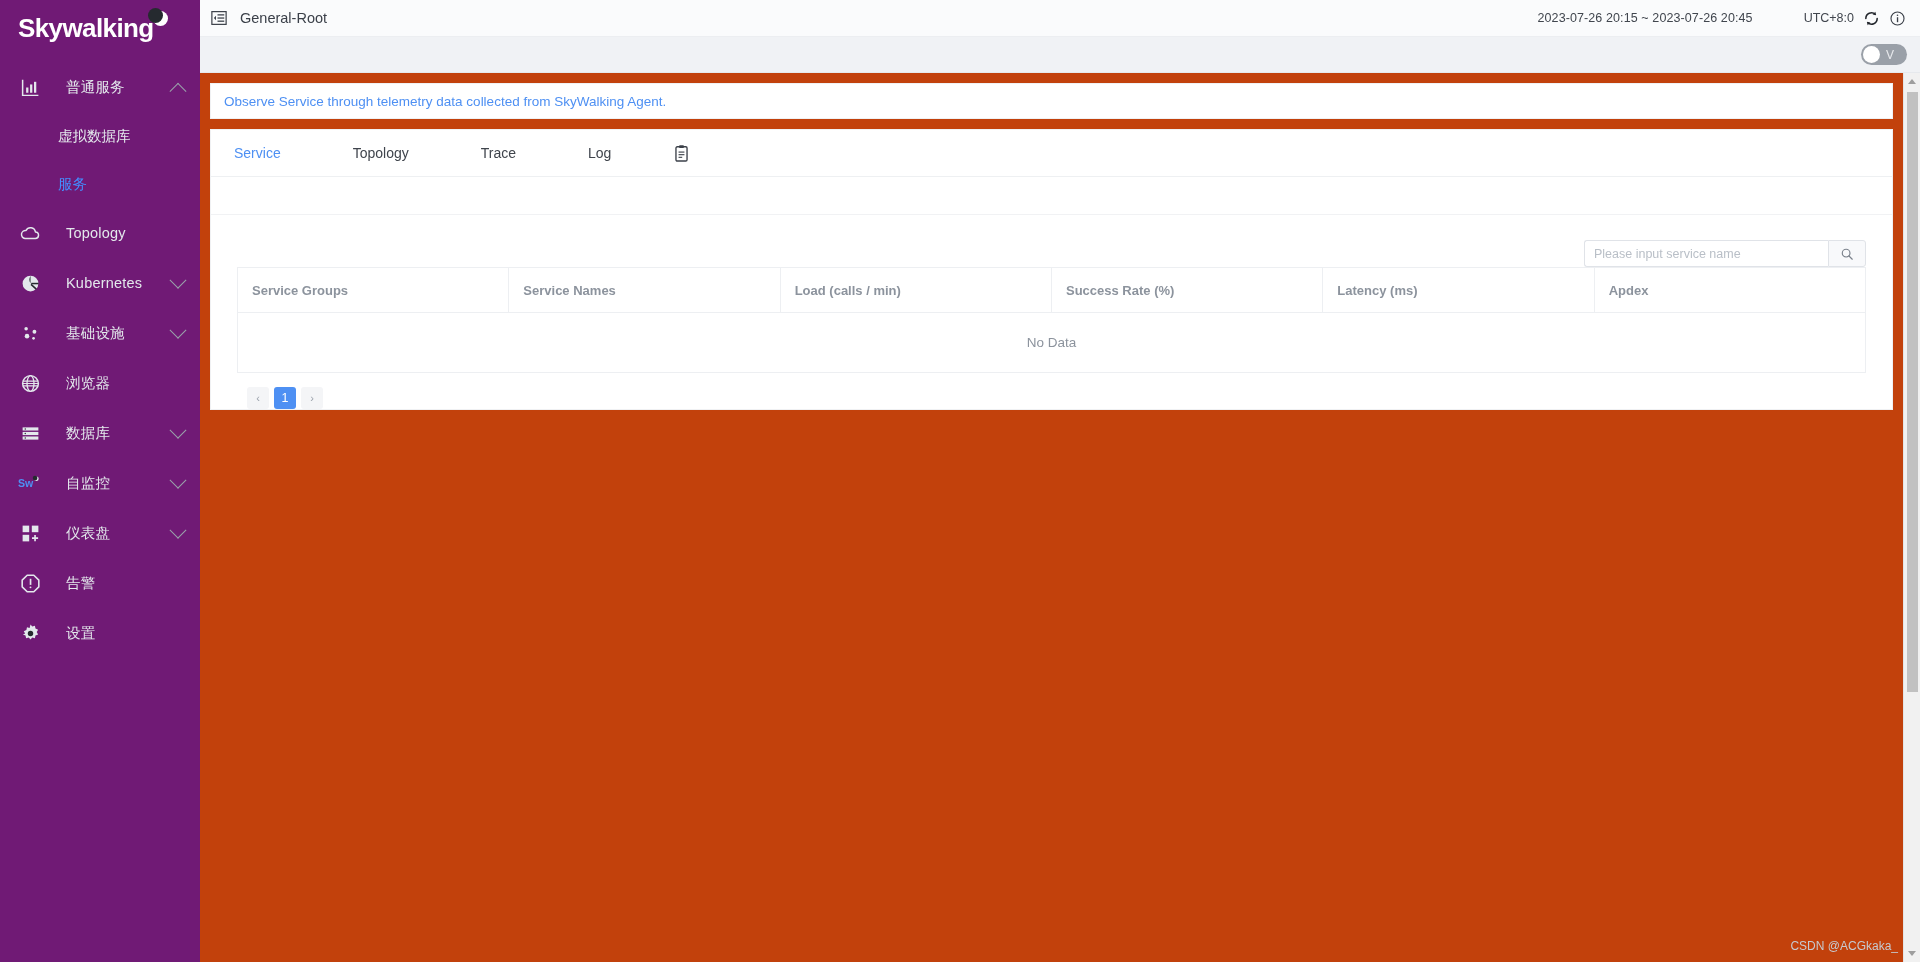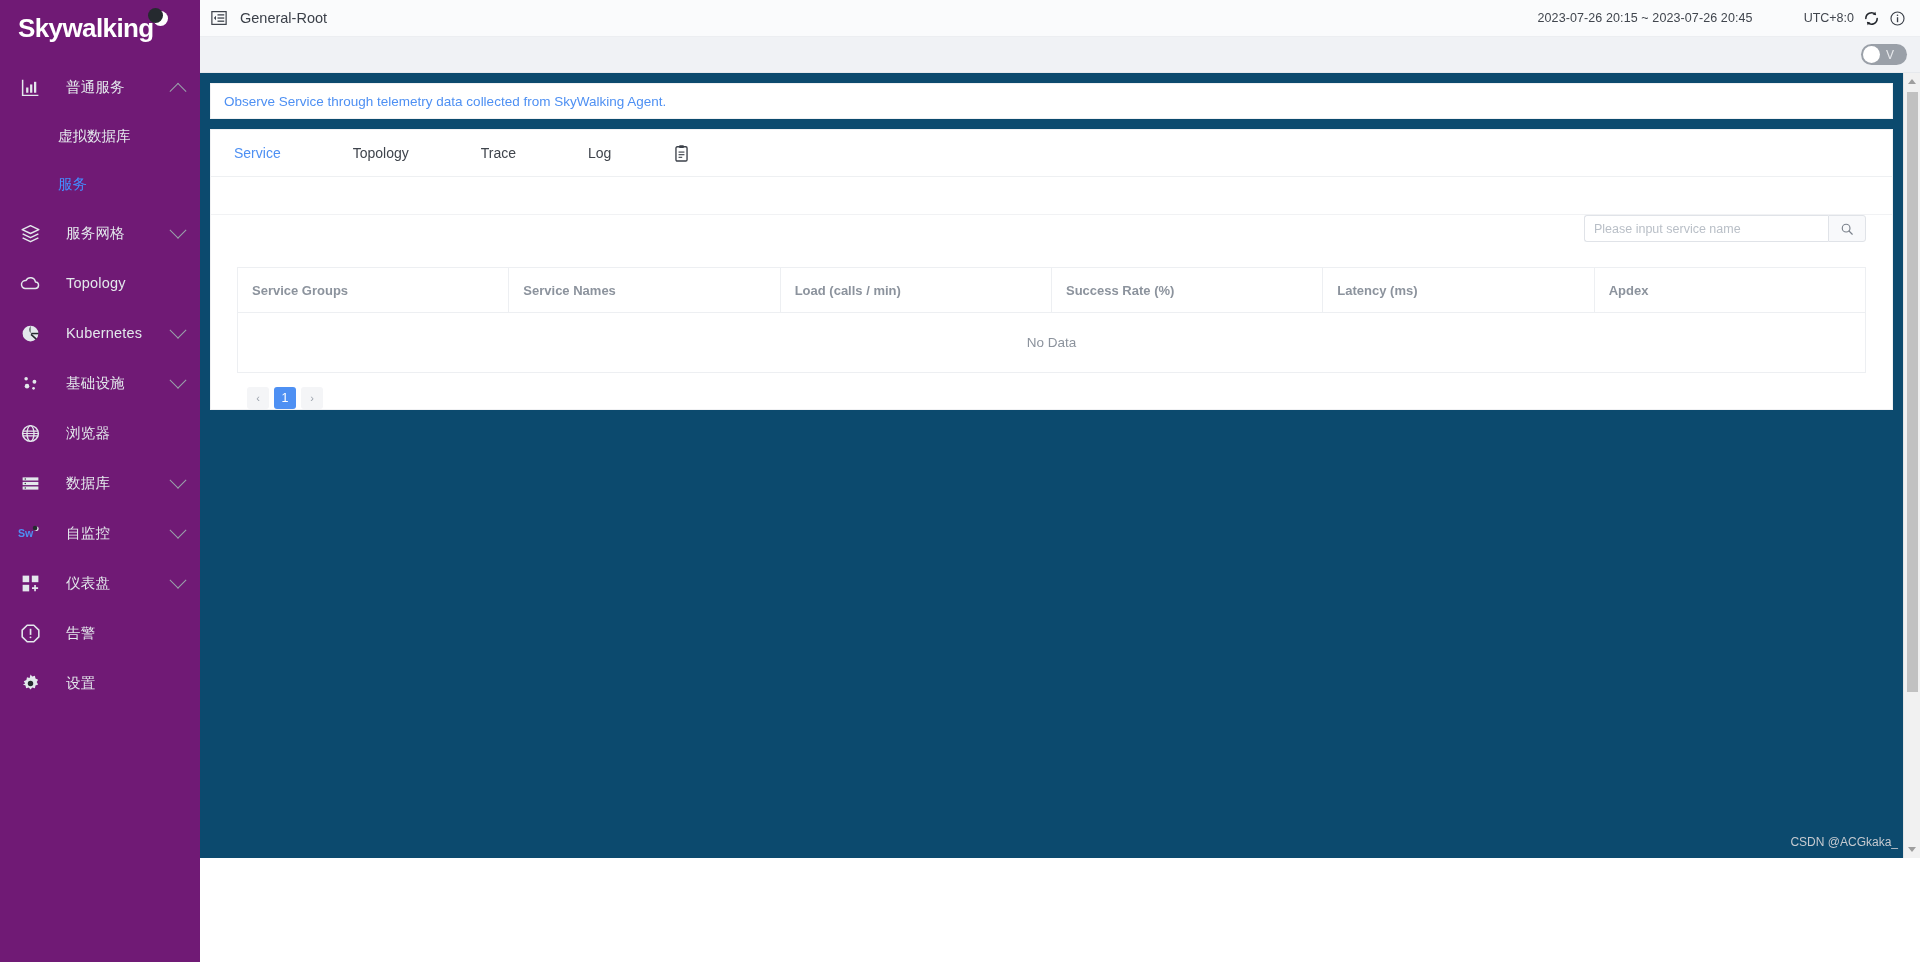--- a/index.html
+++ b/index.html
@@ -55,21 +55,21 @@
   .chev.down { transform: rotate(45deg) translate(-2px,-2px); }
   .chev.up { transform: rotate(-135deg) translate(-3px,-3px); }
 
   .sub-item {
     height: 48px; display: flex; align-items: center;
     padding-left: 58px; font-size: 14.5px; color: #e3e8ec; cursor: pointer;
   }
   .sub-item.active { color: #448dfe; }
 
   
-  .main { flex: 1; display: flex; flex-direction: column; height: 858px; min-width: 0; background: #0c4a6e; }
+  .main { flex: 1; display: flex; flex-direction: column; height: 962px; min-width: 0; background: #c2410c; }
 
   .topbar {
     height: 37px; flex: 0 0 37px;
     background: #fafbfc; border-bottom: 1px solid #eceef1;
     display: flex; align-items: center; padding: 0 14px 0 10px;
   }
   .collapse-icon { width: 18px; height: 18px; margin-right: 12px; cursor: pointer; }
   .page-title { font-size: 14.5px; color: #3b4049; }
   .topbar-right { margin-left: auto; display: flex; align-items: center; gap: 9px; }
   .time-range { font-size: 12.5px; color: #41464e; letter-spacing: .1px; }
@@ -118,21 +118,21 @@
   .tab {
     font-size: 14px; color: #3f444c; cursor: pointer;
     padding: 0 10px; margin-right: 52px; line-height: 47px;
   }
   .tab.active { color: #4e90f3; }
   .tab-icon { cursor: pointer; display: flex; align-items: center; }
 
   .table-toolbar { height: 38px; border-bottom: 1px solid #f1f2f4; }
 
   .search-row {
-    height: 52px; display: flex; align-items: flex-start;
+    height: 52px; display: flex; align-items: flex-end;
     justify-content: flex-end; padding-right: 26px;
   }
   .search-box { display: flex; height: 27px; }
   .search-input {
     width: 244px; height: 27px; border: 1px solid #e0e3e8;
     border-right: none; border-radius: 3px 0 0 3px;
     padding: 0 9px; font-size: 12.5px; color: #444;
     outline: none; background: #fff;
     font-family: "Liberation Sans", sans-serif;
   }
@@ -209,31 +209,20 @@
         <span class="nav-label cjk">普通服务</span>
         <span class="chev up"></span>
       </div>
       <div class="sub-item">
         <span>虚拟数据库</span>
       </div>
       <div class="sub-item active">
         <span>服务</span>
       </div>
 
-      <div class="nav-item">
-        <span class="nav-icon">
-          <svg width="21" height="21" viewBox="0 0 24 24">
-              <path d="M12 3 2.5 7.5 12 12l9.5-4.5z" fill="none" stroke="#e3e8ec" stroke-width="1.7" stroke-linejoin="round"></path>
-              <path d="M3 12.5 12 16.8l9-4.3" fill="none" stroke="#e3e8ec" stroke-width="1.7" stroke-linejoin="round"></path>
-              <path d="M3 17 12 21.3 21 17" fill="none" stroke="#e3e8ec" stroke-width="1.7" stroke-linejoin="round"></path>
-            </svg>
-        </span>
-        <span class="nav-label cjk">服务网格</span>
-        <span class="chev down"></span>
-      </div>
 
       <div class="nav-item">
         <span class="nav-icon">
           <svg width="22" height="22" viewBox="0 0 24 24">
               <path d="M6.5 18h11a3.6 3.6 0 0 0 .4-7.2A5.4 5.4 0 0 0 7.7 9.3 3.9 3.9 0 0 0 6.5 18z" fill="none" stroke="#e3e8ec" stroke-width="1.6" stroke-linejoin="round"></path>
             </svg>
         </span>
         <span class="nav-label">Topology</span>
       </div>
 

